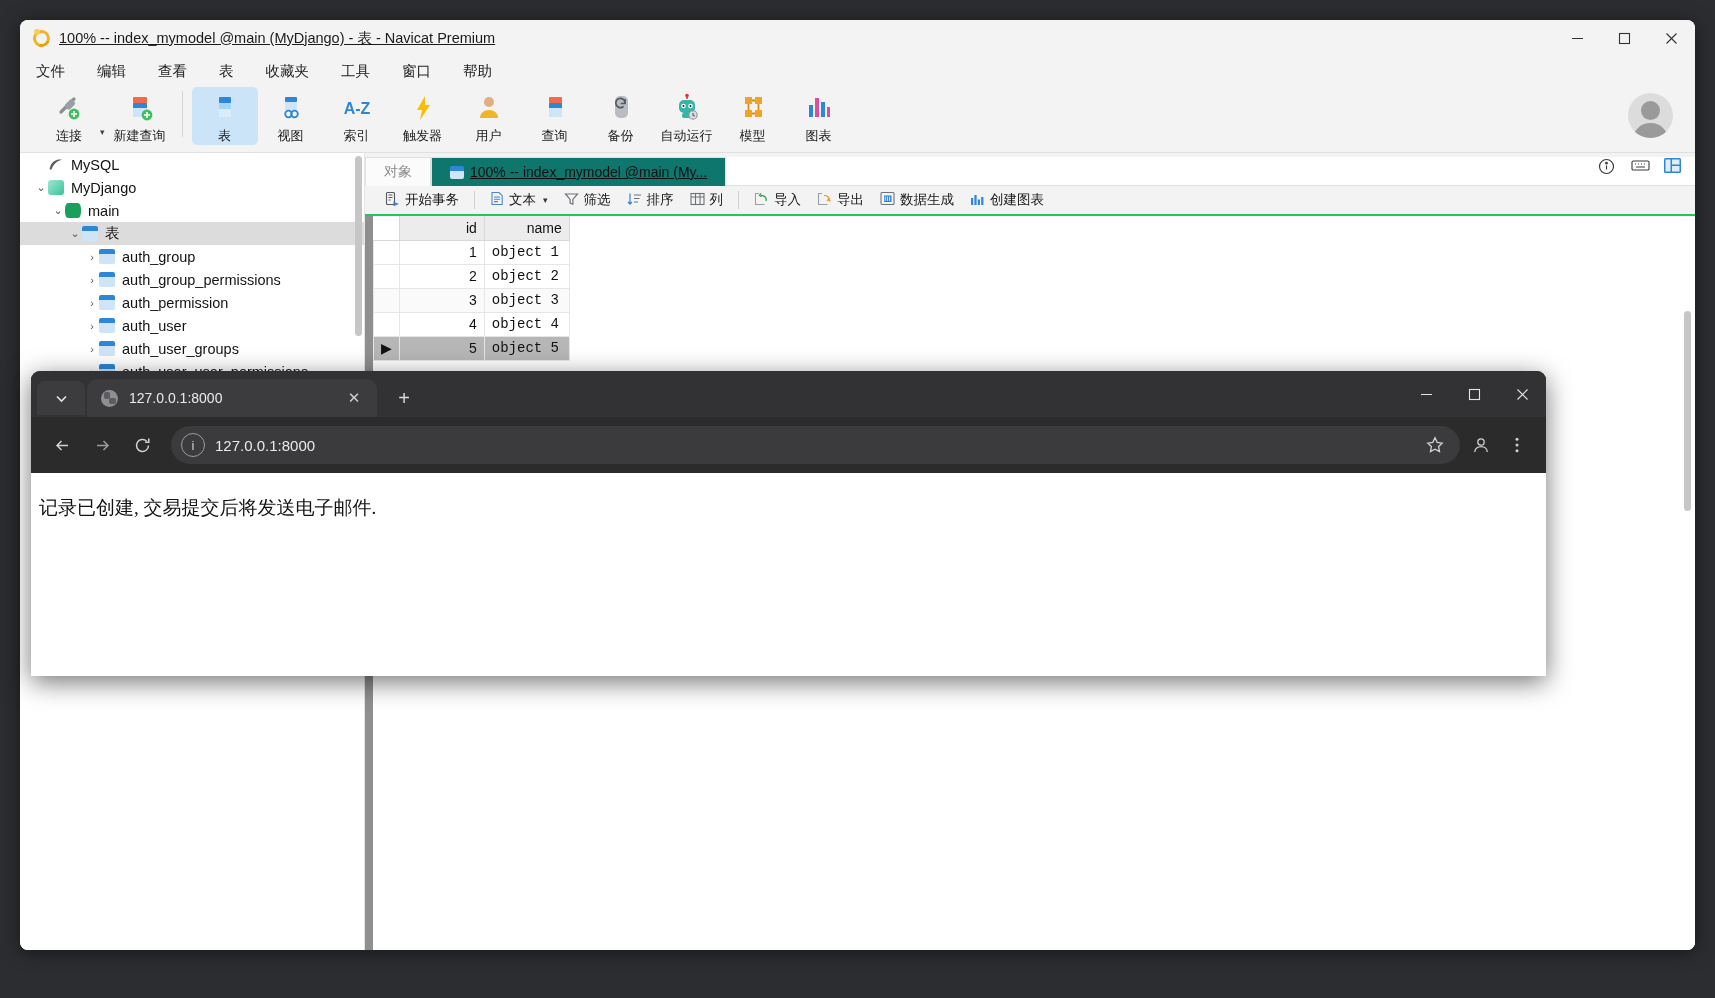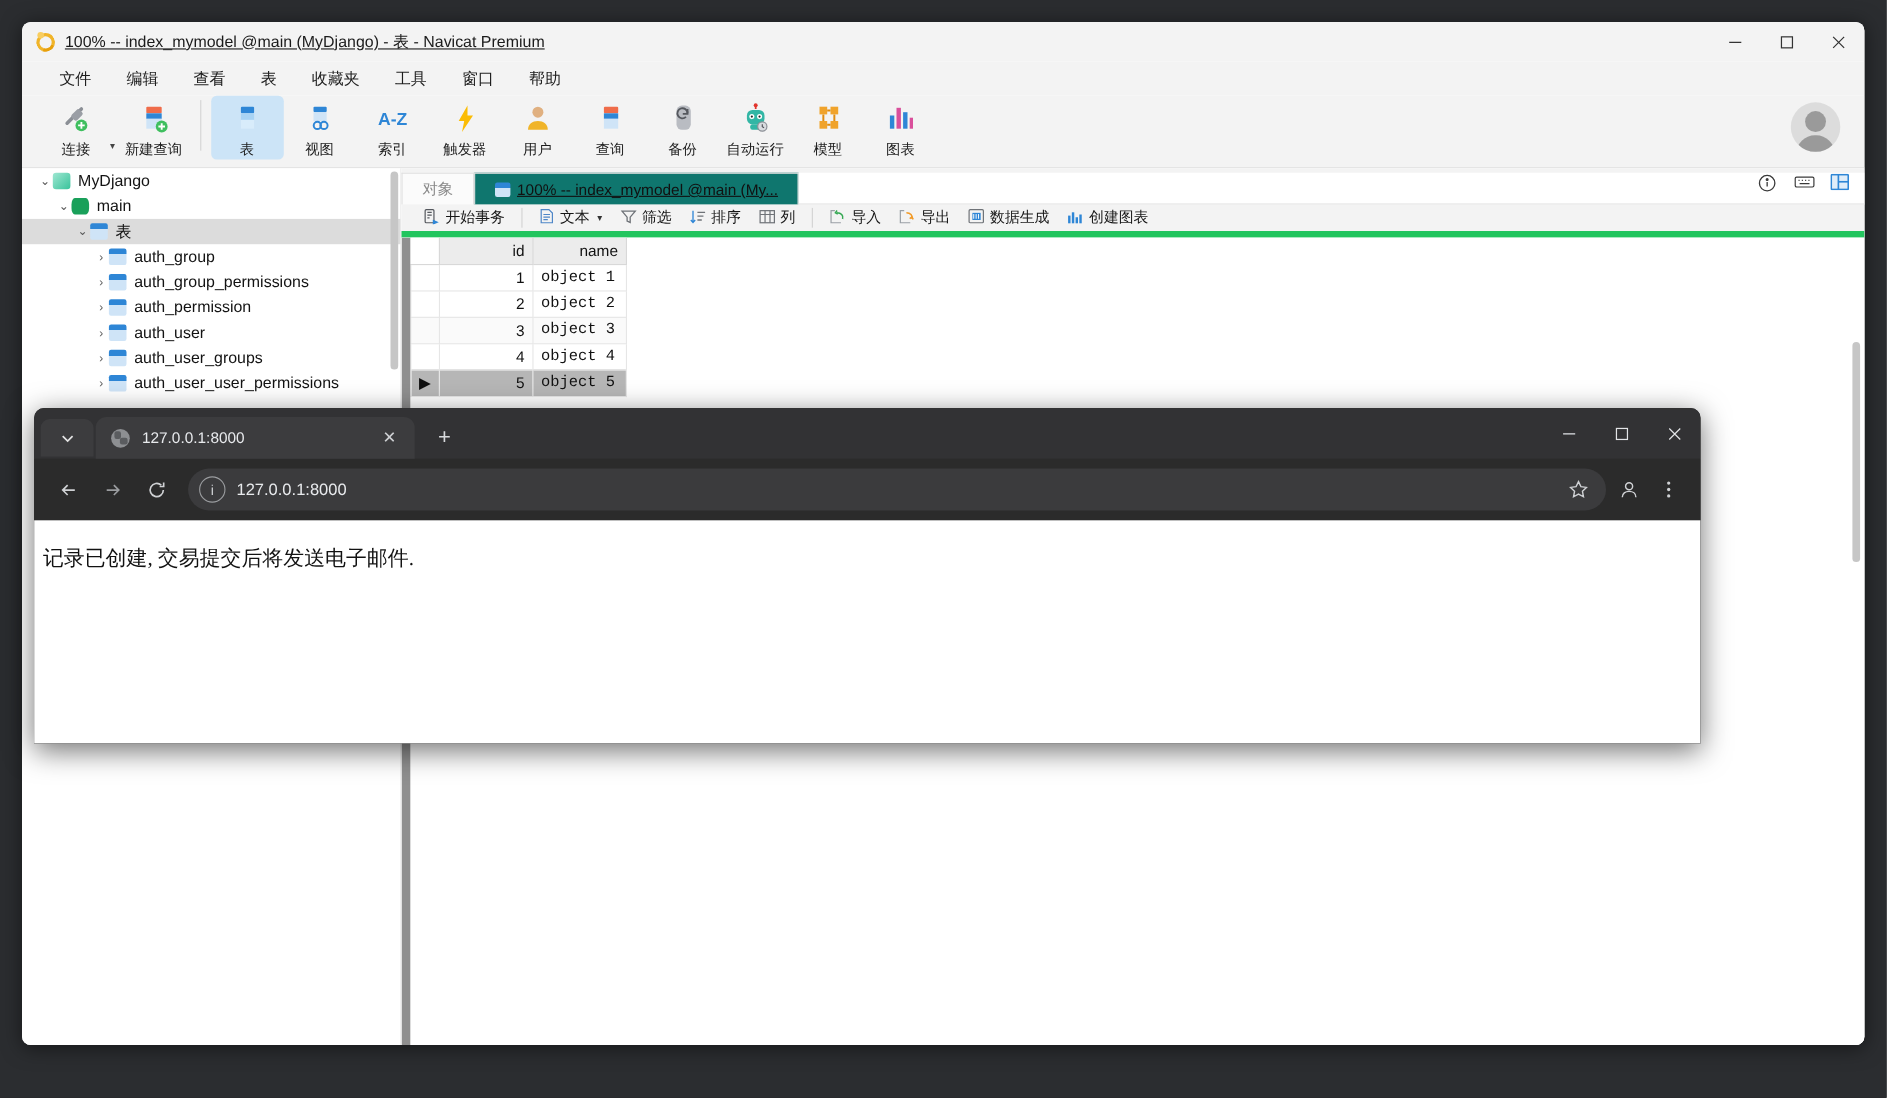--- a/index.html
+++ b/index.html
@@ -35,21 +35,21 @@
   .nv-appicon .dot{
     position:absolute; left:1px; top:-1px; width:6px; height:6px;border-radius:50%;
     background:#f8cd5f;
   }
   .nv-title { font-size: 14.5px; color:#1b1b1b;text-decoration:underline; }
   .nv-wbtns { position:absolute; right:0; top:0; height:36px; display:flex; }
   .nv-wbtn { width:47px; height:36px; display:flex; align-items:center; justify-content:center;
              color:#333; font-size:15px; }
   .nv-wbtn svg { display:block; }
 
-  .nv-menubar { height: 31px; background:#f3f3f3; display:flex; align-items:center; padding-left:18px; gap:0px;}
+  .nv-menubar { height: 31px; background:#f3f3f3; display:flex; align-items:center; gap:0px;}
   .nv-menu { font-size:14.5px; color:#1d1d1d; padding: 3px 16px; border-radius:4px; }
 
   .nv-toolbar { height: 66px; background:#f3f3f3; display:flex; align-items:flex-start; padding-left:16px;
                 border-bottom:1px solid #e0e0e0; position:relative;}
   .tb-item { width:66px; display:flex; flex-direction:column; align-items:center; padding-top:4px; border-radius:5px;}
   .tb-item.sel { background:#cce4f7; height:58px;}
   .tb-ico { height:34px; display:flex; align-items:center; justify-content:center; }
   .tb-lbl { font-size:13px; color:#1d1d1d; margin-top:2px;}
   .tb-sep { width:1px; height:46px; background:#d4d4d4; margin: 4px 9px 0 9px;}
   .tb-caret { align-self:center; margin-top:24px; font-size:9px; color:#444; margin-left:-2px; margin-right:2px;}
@@ -76,21 +76,21 @@
   .nv-tabs { height:33px; background:#f3f3f3; display:flex; align-items:stretch; padding-top:4px;}
   .nv-tab { display:flex; align-items:center; padding:0 18px; font-size:14px; color:#555;
             background:#fbfbfb; border:1px solid #e0e0e0; border-bottom:none; }
   .nv-tab.obj { color:#8a8a8a; }
   .nv-tab.active { background:#0f766e; color:#111;text-decoration:underline; }
   .nv-tab .ti { width:14px;height:13px;margin-right:6px; background:linear-gradient(#2e86d6 0 35%, #cfe4f7 35% 100%); border-radius:2px;}
   .nv-tabfill { flex:1; border-bottom:1px solid #e0e0e0; background:#fff;}
   .nv-right-icons { position:absolute; right:14px; top:5px; display:flex; gap:16px; align-items:center;}
   .ri { width:17px;height:17px; color:#3a3a3a;}
 
-  .nv-gridbar { height:30px; background:#f3f3f3; border-bottom:6px solid #22c55e;
+  .nv-gridbar { height:30px; background:#f3f3f3; border-bottom:2px solid #22c55e;
                 display:flex; align-items:center; padding-left:12px; gap:0px;}
   .gb-item { display:flex; align-items:center; gap:5px; font-size:13.5px; color:#161616; padding:0 8px; height:24px;}
   .gb-sep { width:1px;height:18px;background:#d2d2d2;margin:0 7px;}
 
   .grid { flex:1; background:#fff; position:relative; overflow:hidden;}
   table.dg { border-collapse:collapse; }
   table.dg th { background:#ececec; border:1px solid #d8d8d8; border-top:none; font-weight:normal;
                 font-size:14px; color:#111; text-align:right; padding:3px 7px; height:24px;}
   table.dg td { border:1px solid #e6e6e6; font-size:14px; color:#111; padding:2px 7px; height:24px;}
   td.idc { text-align:right; width:85px;}
@@ -501,20 +501,29 @@
       </div>
       <div class="avatar">
         <span class="head"></span>
           <span class="body"></span>
       </div>
     </div>
 
     <div class="nv-body">
 
       <div class="nv-sidebar">
+        <div class="tree-row" style="padding-left:14px;">
+          <span class="chev"></span>
+          <span class="tico mysql">
+            <svg width="16" height="15" viewBox="0 0 16 15">
+                <path d="M1.5 12.5 C3 4 8 2 14 2.5 C9 4 5.5 7 3.5 12.5z" fill="#5a5d63"></path>
+              </svg>
+          </span>
+          <span>MySQL</span>
+        </div>
         <div class="tree-row" style="padding-left:14px;">
           <span class="chev">⌄</span>
           <span class="tico conn"></span>
           <span>MyDjango</span>
         </div>
         <div class="tree-row" style="padding-left:31px;">
           <span class="chev">⌄</span>
           <span class="tico db"></span>
           <span>main</span>
         </div>

